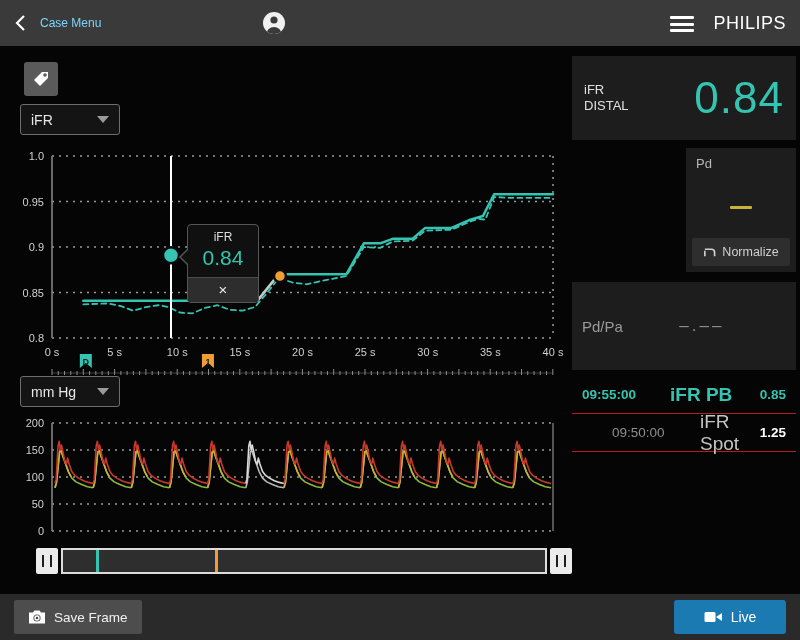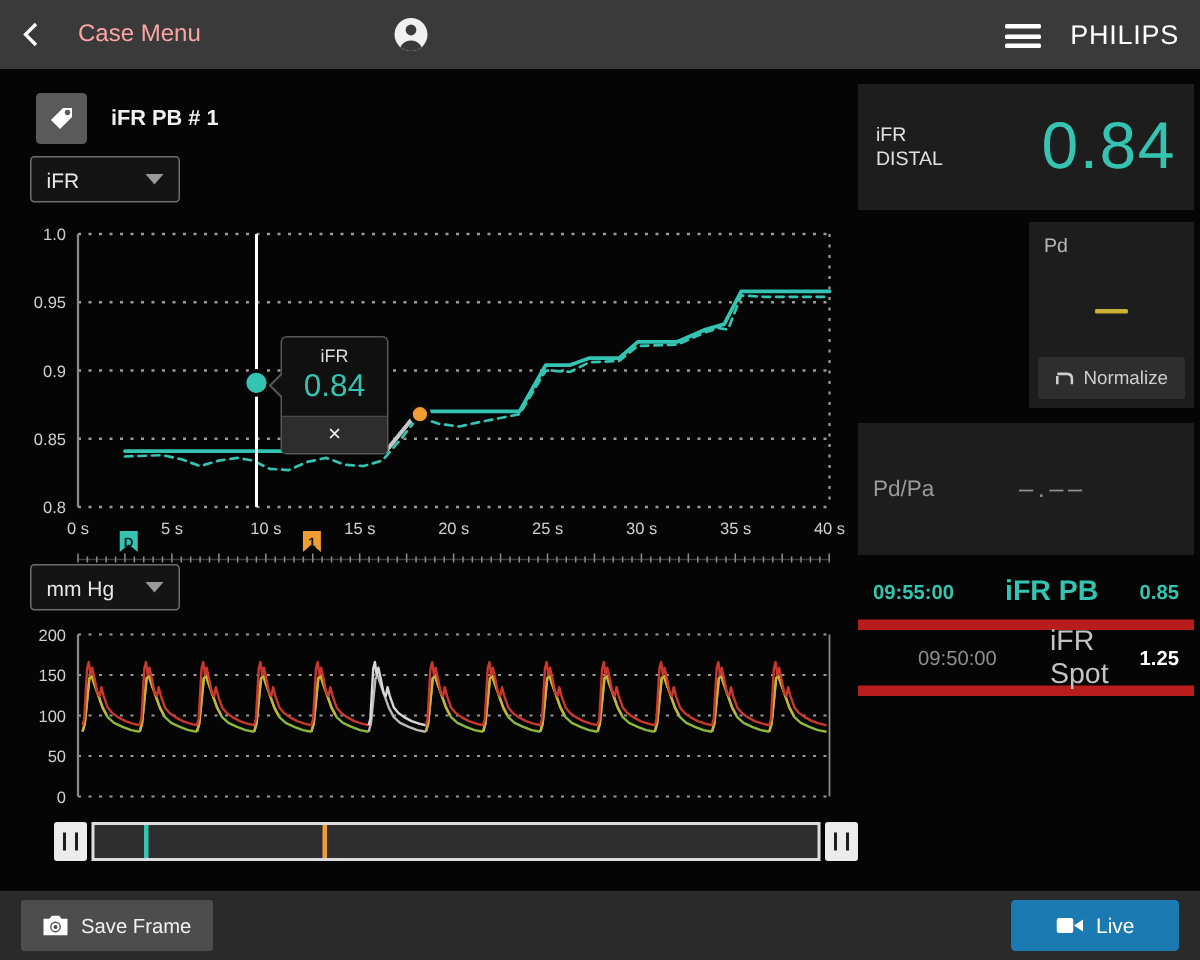--- a/index.html
+++ b/index.html
@@ -1,21 +1,21 @@
 <!DOCTYPE html>
 <html><head>
 <meta charset="utf-8">
 <style>
   html,body{margin:0;padding:0;background:#000;}
   .app{position:relative;width:800px;height:640px;background:#050505;overflow:hidden;
        font-family:"Liberation Sans",sans-serif;color:#e8e8e8;}
   
   .topbar{position:absolute;top:0;left:0;right:0;height:46px;background:#3a3a3a;}
   .back-btn{position:absolute;left:14px;top:0;height:46px;display:flex;align-items:center;gap:14px;cursor:pointer;}
-  .page-title{font-size:16px;color:#fca5a5;margin-left:12px;}
+  .page-title{font-size:12px;color:#7dd3fc;}
   .avatar{position:absolute;left:261px;top:10px;width:26px;height:26px;}
   .hamburger{position:absolute;right:106px;top:16px;width:24px;}
   .hamburger .bar{height:3px;background:#fff;margin-bottom:3.5px;border-radius:1px;}
   .brand{position:absolute;right:14px;top:13px;font-size:18px;font-weight:normal;letter-spacing:.5px;color:#fff;}
   
   .main{position:absolute;top:46px;left:0;right:0;height:548px;display:flex;}
   .left-col{position:relative;width:568px;}
   .right-col{position:relative;width:232px;}
   
   .tag-btn{position:absolute;left:24px;top:16px;width:34px;height:34px;background:#5a5a5a;border:none;
@@ -55,21 +55,21 @@
   #p-pd{left:118px;top:102px;width:110px;height:124px;}
   .gauge-label{position:absolute;top:8px;left:10px;font-size:13px;color:#b8b8b8;}
   .gauge-dash{position:absolute;top:58px;left:50%;transform:translateX(-50%);width:22px;height:3px;border-radius:1px;}
   .gauge-btn{position:absolute;left:6px;right:6px;bottom:6px;height:28px;background:#2e2e2e;border:none;border-radius:2px;
              display:flex;align-items:center;justify-content:center;gap:6px;font-size:12.5px;color:#cfcfcf;
              font-family:"Liberation Sans",sans-serif;cursor:pointer;}
   #p-pdpa{left:4px;top:236px;width:224px;height:88px;}
   .pdpa-label{position:absolute;left:10px;top:50%;transform:translateY(-50%);font-size:15px;color:#9a9a9a;}
   .pdpa-value{position:absolute;left:58%;top:50%;transform:translate(-50%,-50%);font-size:17px;color:#8f8f8f;letter-spacing:3px;}
   #p-history{left:4px;top:330px;width:224px;background:transparent;}
-  .hrow{height:37px;display:flex;align-items:center;padding:0 10px;border-bottom:7px solid #b91c1c;cursor:pointer;}
+  .hrow{height:37px;display:flex;align-items:center;padding:0 10px;border-bottom:1px solid #b91c1c;cursor:pointer;}
   .h-time{width:78px;font-size:13.5px;}
   .h-type{flex:1;padding-left:10px;font-size:19px;}
   .h-val{font-size:13.5px;font-weight:bold;}
   .hrow.selected .h-time,.hrow.selected .h-type,.hrow.selected .h-val{font-weight:bold;}
   .hrow.normal .h-time{color:#8f8f8f;margin-left:30px;} .hrow.normal .h-type{color:#c4c4c4;} .hrow.normal .h-val{color:#ffffff;}
   
   .bottombar{position:absolute;left:0;right:0;bottom:0;height:46px;background:#2a2a2a;}
   .save-btn{position:absolute;left:14px;top:6px;height:34px;padding:0 14px;background:#4d4d4d;border:none;border-radius:2px;
             display:flex;align-items:center;gap:8px;color:#f0f0f0;font-size:13.5px;
             font-family:"Liberation Sans",sans-serif;cursor:pointer;}
@@ -112,21 +112,20 @@
   <div class="main">
 
     <div class="left-col">
 
       <button class="tag-btn">
         <svg width="20" height="20" viewBox="0 0 20 20">
           <path d="M3,11 L11,3 L17,3 L17,9 L9,17 Z" fill="#ffffff"></path>
           <circle cx="14" cy="6" r="1.8" fill="#5a5a5a"></circle>
         </svg>
       </button>
-      <span class="record-label">iFR PB # 1</span>
 
       <div class="dropdown dd-mode">
         <span class="dd-label">iFR</span>
         <span class="dd-caret"></span>
       </div>
 
       <svg id="trend-svg" width="568" height="230" viewBox="0 0 568 230">
           <line x1="52" y1="10" x2="553" y2="10" stroke="#9a9a9a" stroke-width="1.7" stroke-dasharray="2 5"></line>
           <text x="44" y="14" fill="#d0d0d0" font-size="11" text-anchor="end" font-family="Liberation Sans, sans-serif">1.0</text>
           <line x1="52" y1="55.50000000000005" x2="553" y2="55.50000000000005" stroke="#9a9a9a" stroke-width="1.7" stroke-dasharray="2 5"></line>

